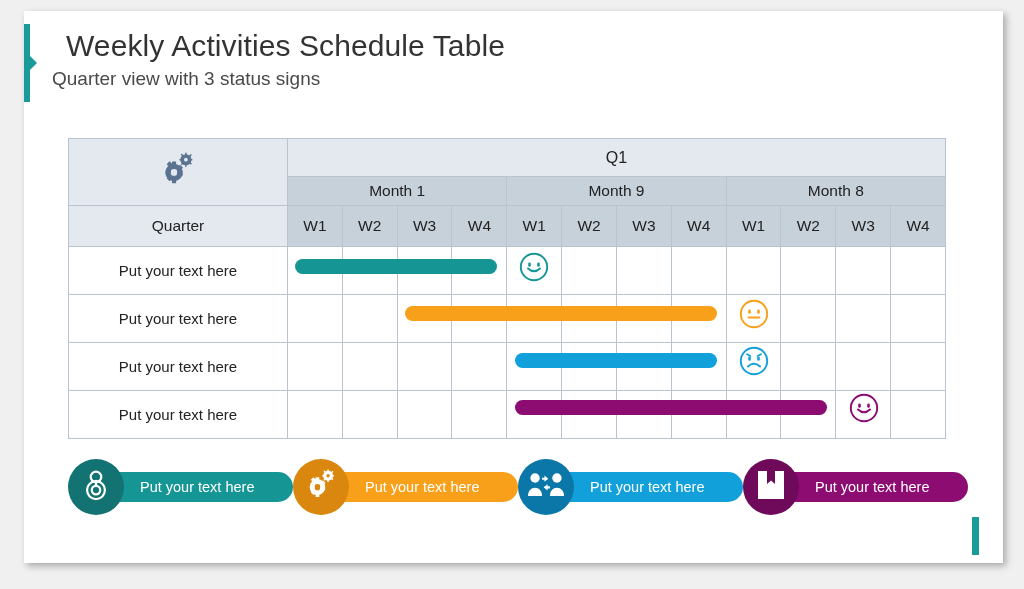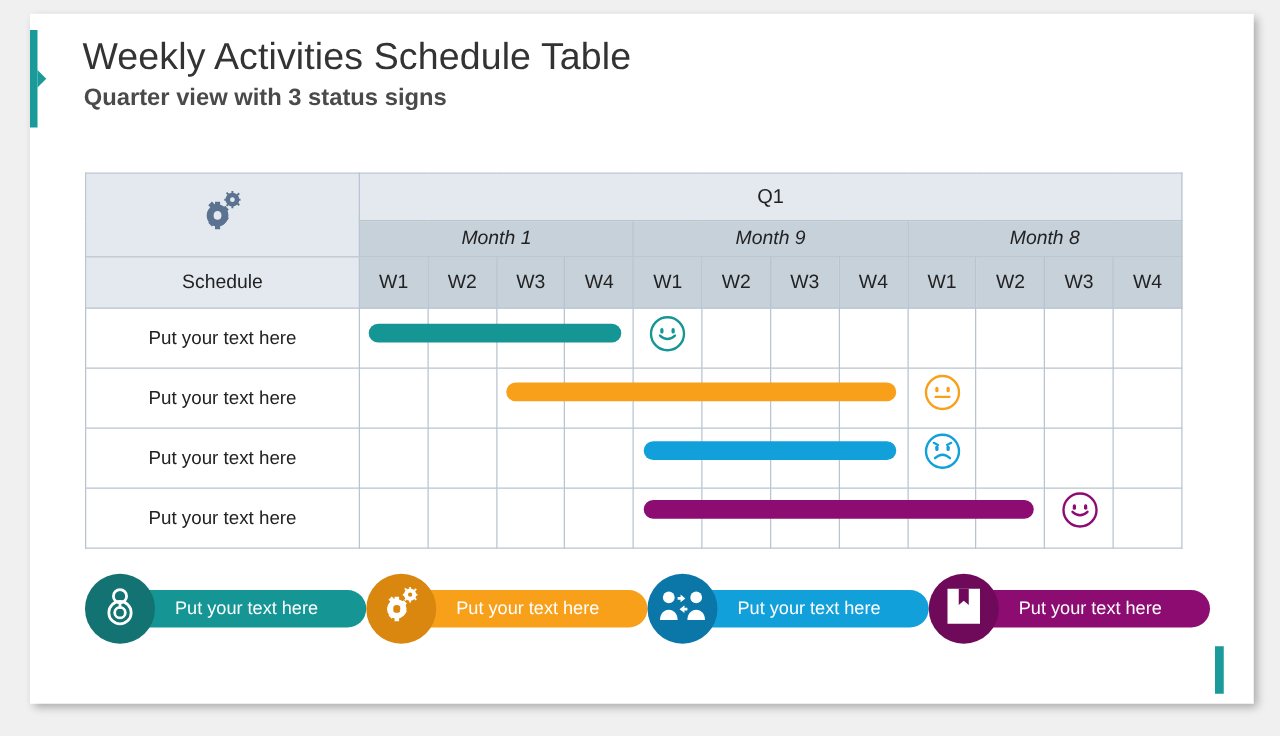--- a/index.html
+++ b/index.html
@@ -34,22 +34,22 @@
     position:absolute;right:24px;bottom:8px;
     width:7px;height:38px;background:#1A9A99;
   }
   
   #title{
     position:absolute;left:42px;top:18px;
     font-size:30px;color:#333333;font-weight:400;
     letter-spacing:.1px;white-space:nowrap;
   }
   #subtitle{
-    position:absolute;left:43px;top:57px;
-    font-size:19px;color:#4a4a4a;font-weight:700;
+    position:absolute;left:28px;top:57px;
+    font-size:19px;color:#4a4a4a;font-weight:400;
     white-space:nowrap;
   }
   
   #table-wrap{
     position:absolute;left:44px;top:127px;
     width:768px;
   }
   table.sched{
     border-collapse:collapse;
     table-layout:fixed;
@@ -66,21 +66,21 @@
 
   .cell-gears{
     height:37px;background:#e4e9ef;text-align:center;vertical-align:middle;
   }
   .cell-q{
     height:37px;background:#e4e9ef;text-align:center;vertical-align:middle;
     font-size:16px;color:#333;
   }
   .cell-month{
     height:28px;background:#c7d1da;text-align:center;vertical-align:middle;
-    font-size:15.5px;color:#2b2b2b;font-style:italic;
+    font-size:15.5px;color:#2b2b2b;
   }
   .cell-activity-hd{
     height:40px;background:#e4e9ef;text-align:center;vertical-align:middle;
     font-size:15.5px;color:#2b2b2b;
   }
   .cell-week-hd{
     height:40px;background:#c7d1da;text-align:center;vertical-align:middle;
     font-size:15.5px;color:#2b2b2b;
   }
   .cell-activity{
@@ -149,21 +149,21 @@
                   </g>
                 </svg></span></td>
             <td class="cell-q" colspan="12">Q1</td>
           </tr>
           <tr>
             <td class="cell-month" colspan="4">Month 1</td>
             <td class="cell-month" colspan="4">Month 9</td>
             <td class="cell-month" colspan="4">Month 8</td>
           </tr>
           <tr>
-            <td class="cell-activity-hd col-activity">Schedule</td>
+            <td class="cell-activity-hd col-activity">Quarter</td>
             <td class="cell-week-hd col-week">W1</td>
             <td class="cell-week-hd col-week">W2</td>
             <td class="cell-week-hd col-week">W3</td>
             <td class="cell-week-hd col-week">W4</td>
             <td class="cell-week-hd col-week">W1</td>
             <td class="cell-week-hd col-week">W2</td>
             <td class="cell-week-hd col-week">W3</td>
             <td class="cell-week-hd col-week">W4</td>
             <td class="cell-week-hd col-week">W1</td>
             <td class="cell-week-hd col-week">W2</td>

